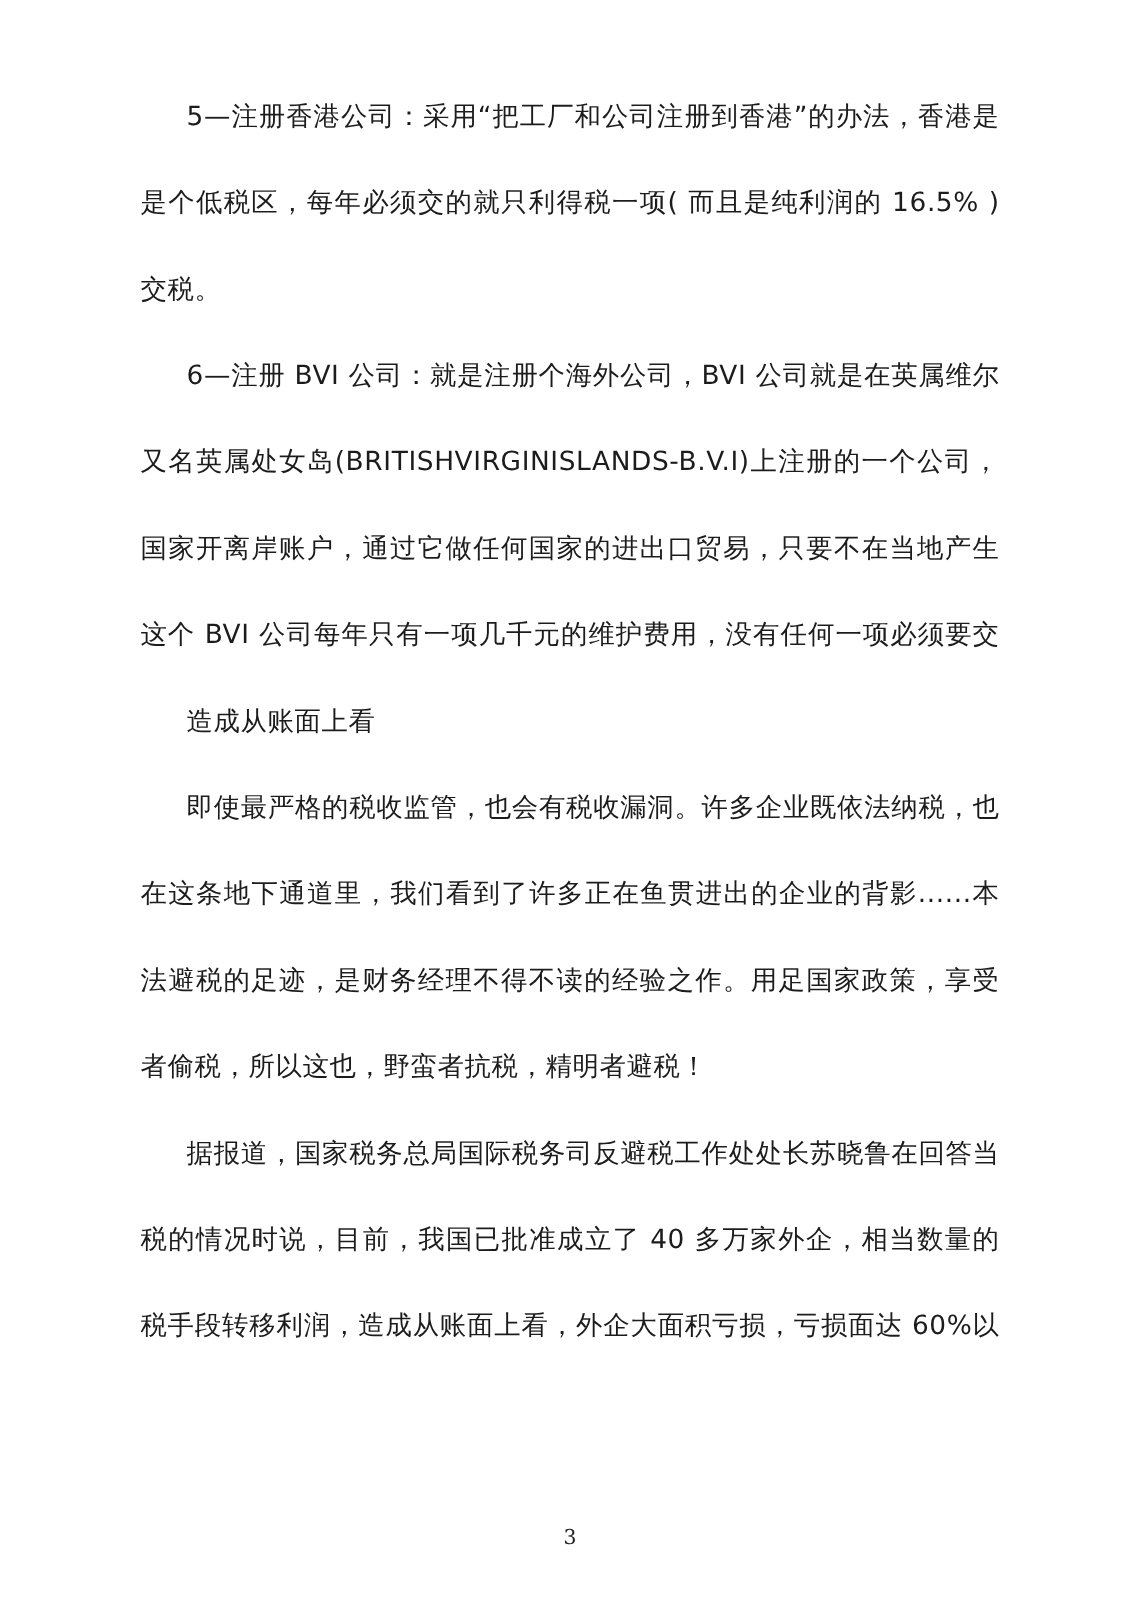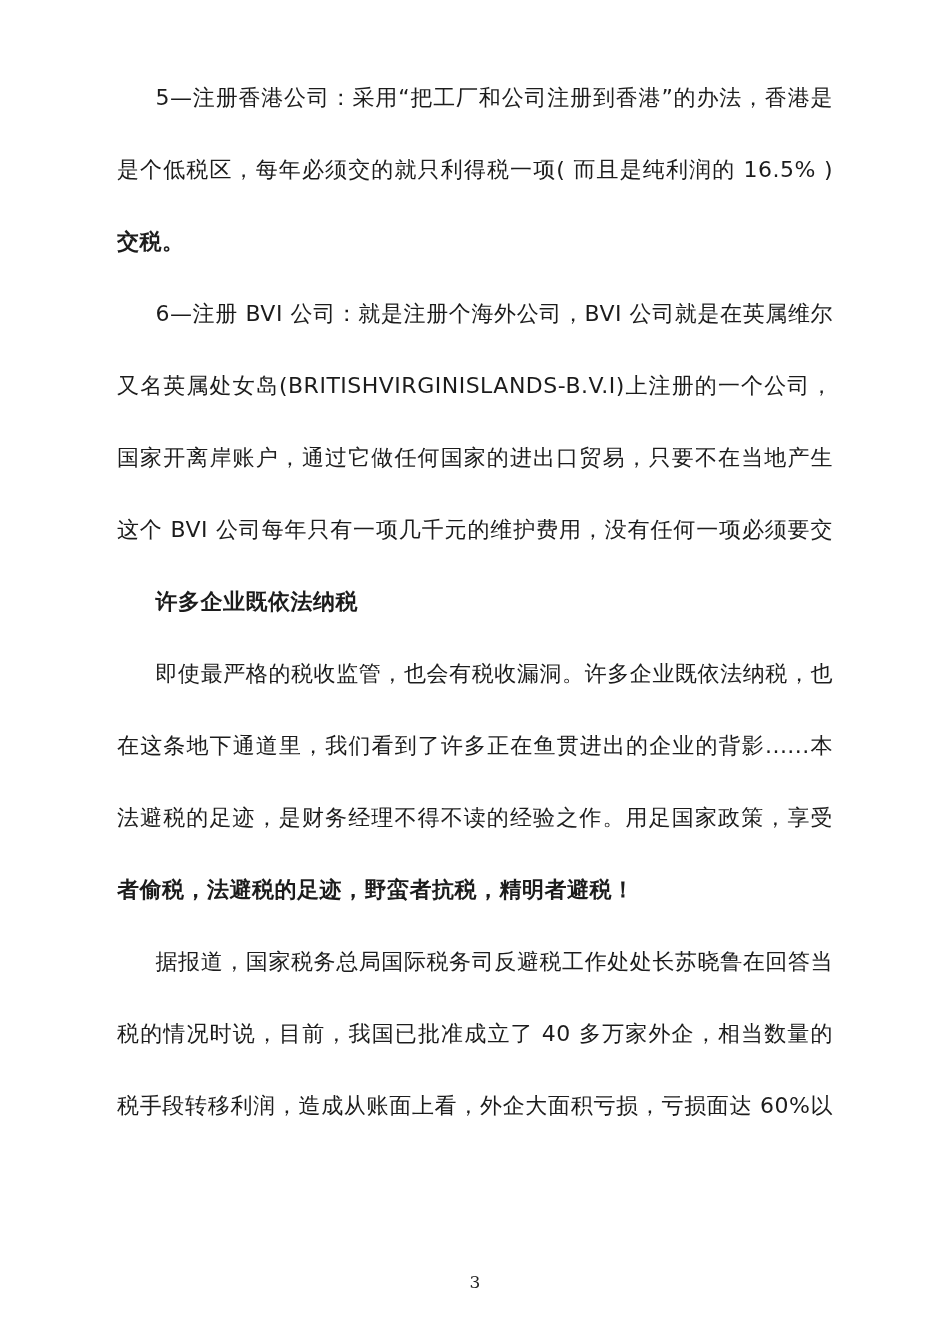--- a/index.html
+++ b/index.html
@@ -33,21 +33,20 @@
     -moz-text-align-last: justify;
     white-space: normal;
     overflow: hidden;
   }
   .line.indent {
     text-indent: 1.75em;
   }
   .line.noj {
     text-align: right;
     text-align-last: left;
-    font-weight: bold;
     -moz-text-align-last: left;
   }
   .page-num {
     position: absolute;
     left: 0;
     right: 0;
     top: 1272px;
     text-align: center;
     font-family: "DejaVu Serif", "Liberation Serif", serif;
     font-size: 17px;
@@ -59,23 +58,23 @@
 
 <div class="page">
   <div class="doc-body">
     <div class="line indent">5—注册香港公司：采用“把工厂和公司注册到香港”的办法，香港是个自由港，</div>
     <div class="line">是个低税区，每年必须交的就只利得税一项( 而且是纯利润的 16.5% )企业不盈利就不</div>
     <div class="line noj">交税。</div>
     <div class="line indent">6—注册 BVI 公司：就是注册个海外公司，BVI 公司就是在英属维尔京群岛(BVI)，</div>
     <div class="line">又名英属处女岛(BRITISHVIRGINISLANDS-B.V.I)上注册的一个公司，你可以在任何</div>
     <div class="line">国家开离岸账户，通过它做任何国家的进出口贸易，只要不在当地产生营利就不用交税</div>
     <div class="line">这个 BVI 公司每年只有一项几千元的维护费用，没有任何一项必须要交的税，所以这也</div>
-    <div class="line indent noj">许多企业既依法纳税</div>
+    <div class="line indent noj">造成从账面上看</div>
     <div class="line indent">即使最严格的税收监管，也会有税收漏洞。许多企业既依法纳税，也在合法避税。</div>
     <div class="line">在这条地下通道里，我们看到了许多正在鱼贯进出的企业的背影......本文纪录下他们合</div>
     <div class="line">法避税的足迹，是财务经理不得不读的经验之作。用足国家政策，享受各类优惠，愚昧</div>
-    <div class="line noj">者偷税，法避税的足迹，野蛮者抗税，精明者避税！</div>
+    <div class="line noj">者偷税，所以这也，野蛮者抗税，精明者避税！</div>
     <div class="line indent">据报道，国家税务总局国际税务司反避税工作处处长苏晓鲁在回答当前反外企避</div>
     <div class="line">税的情况时说，目前，我国已批准成立了 40 多万家外企，相当数量的外企通过各种避</div>
     <div class="line">税手段转移利润，造成从账面上看，外企大面积亏损，亏损面达 60%以上，年亏损金额</div>
   </div>
   <div class="page-num">3</div>
 </div>
 
 </body></html>

